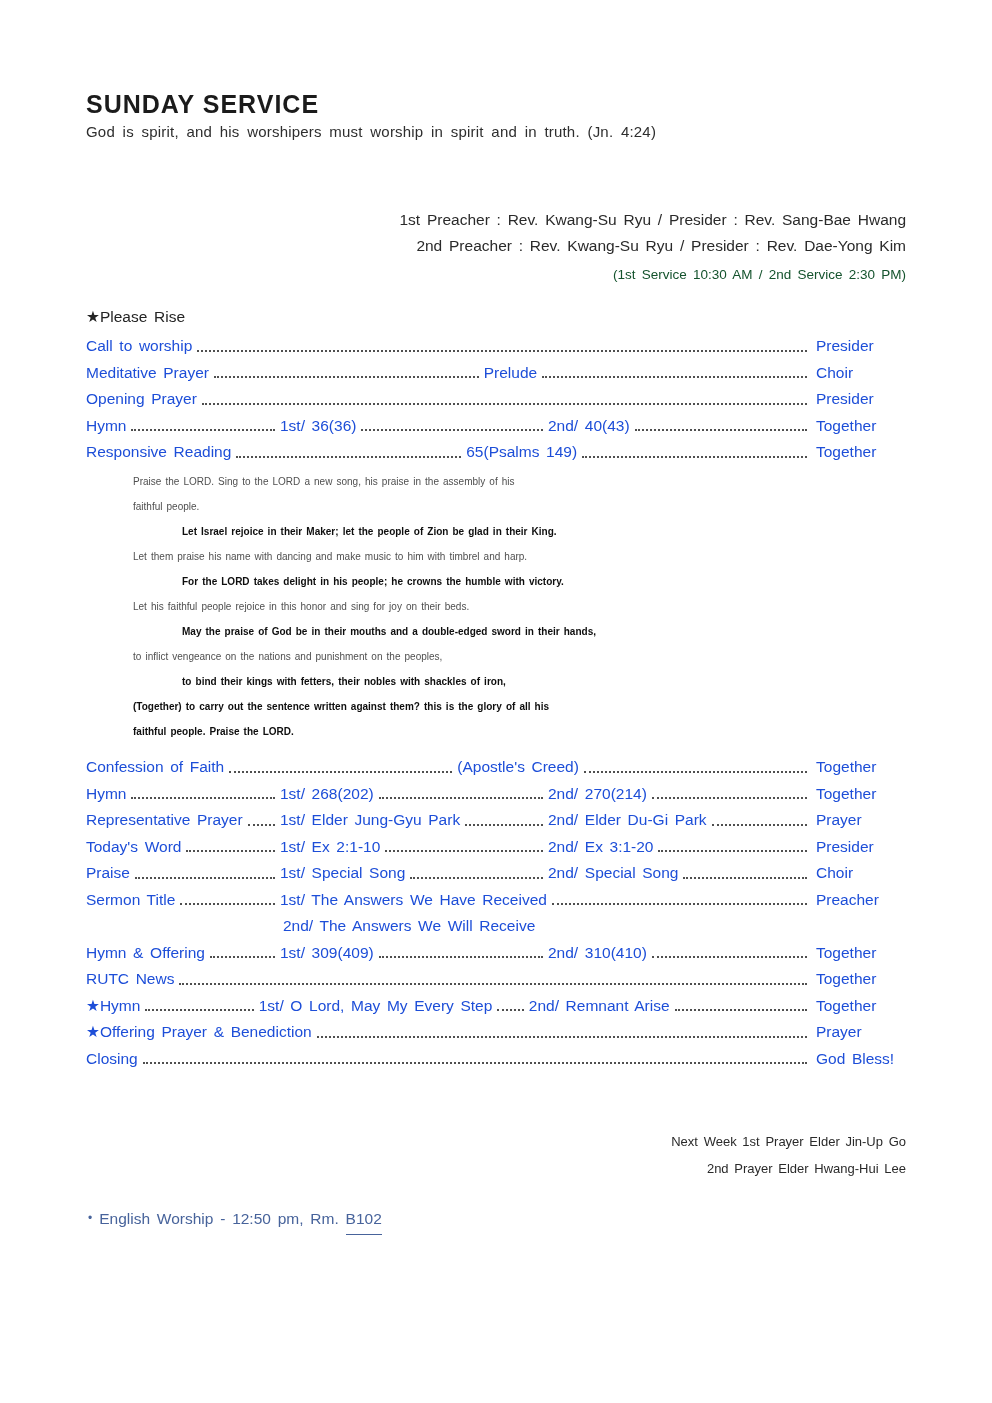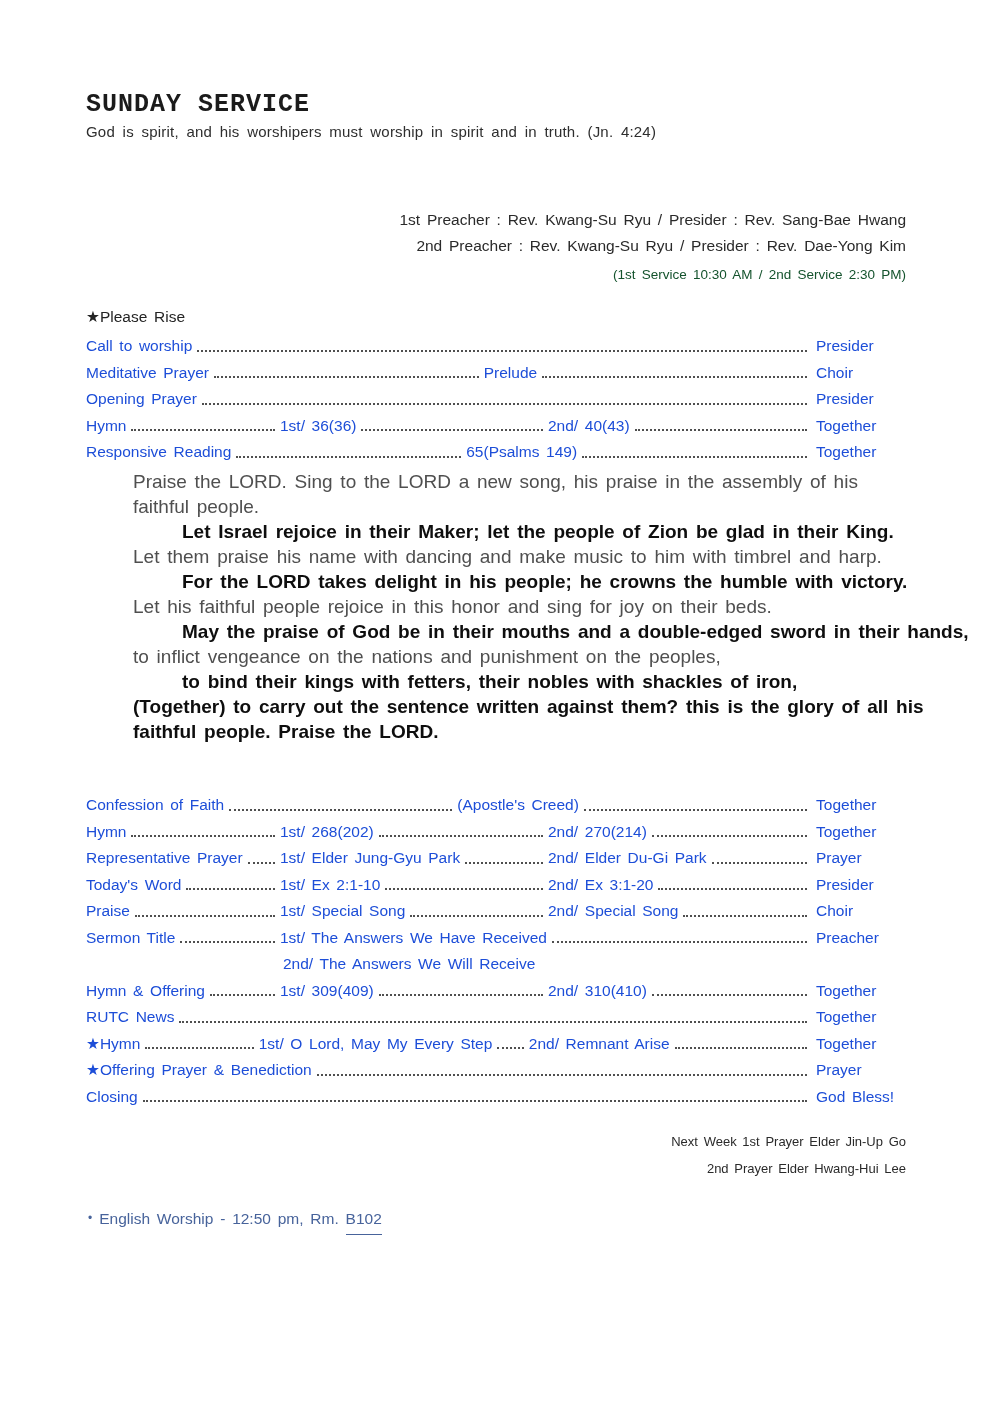--- a/index.html
+++ b/index.html
@@ -3,50 +3,50 @@
 <meta charset="utf-8">
 <style>
   * { box-sizing: border-box; }
   html,body { margin:0; padding:0; background:#ffffff; }
   .page {
     position:relative; width:992px; height:1403px; background:#ffffff; overflow:hidden;
     font-family:"Liberation Sans","DejaVu Sans",sans-serif; color:#2e2e2e;
   }
   .title {
     position:absolute; top:90px; left:86px;
-    font-family:Liberation Mono, monospace;
+    font-family:Liberation Sans, sans-serif;
     font-size:25px; font-weight:600; letter-spacing:1px; color:#1b1b1b; white-space:nowrap;
   }
   .subtitle {
     position:absolute; top:123px; left:86px; font-size:15px; word-spacing:.22em;
     letter-spacing:.2px; color:#2e2e2e; white-space:nowrap;
   }
   .preachers {
     position:absolute; top:207px; right:86px; text-align:right;
     font-size:15.5px; line-height:26px; word-spacing:.16em; color:#2a2a2a; white-space:nowrap;
   }
   .service-times { font-size:13.5px; margin-top:3px; color:#14532d; }
   .please-rise { position:absolute; top:308px; left:86px; font-size:15.5px; word-spacing:.16em; color:#242424;text-align:center; }
   .order { position:absolute; left:86px; width:820px; }
   .order1 { top:333px; }
-  .order2 { top:754px;margin-top:38px; }
+  .order2 { top:754px; }
   .row { display:flex; align-items:center; height:26.5px; font-size:15.5px; word-spacing:.15em; white-space:nowrap; color:#1d4ed8; }
   .row > span, .cell1 > span, .cell2 > span { line-height:26.5px; }
   .leader {
     flex:1 1 12px; min-width:12px; height:0;
     border-bottom:2px dotted #4f4f4f;
     align-self:flex-end; margin:0 5px 8px 5px;
   }
   .leader.l-md { flex-grow:.8; }
   .leader.l-sm { flex-grow:.12; }
   .cell1 { display:flex; flex:0 0 194px; width:194px; align-items:center; }
   .cell2 { display:flex; flex:0 0 268px; width:268px; align-items:center; }
   .role { flex:0 0 94px; width:94px; padding-left:4px; }
   .sermon2 { padding-left:197px; }
-  .reading { position:absolute; top:469px; left:133px; width:770px; font-size:19px; }
+  .reading { position:absolute; top:469px; left:133px; width:770px; font-size:10px; }
   .rline { height:25px; line-height:25px; color:#4f4f4f; word-spacing:.13em; white-space:nowrap; }
   .rline.bold { color:#0e0e0e; font-weight:700; }
   .rline.indent { padding-left:49px; }
   .next-week {
     position:absolute; top:1128px; right:86px; text-align:right;
     font-size:13px; line-height:27px; word-spacing:.16em; color:#2a2a2a; white-space:nowrap;
   }
   .english {
     position:absolute; top:1210px; left:88px; font-size:15.5px;
     color:#47639b; word-spacing:.16em; white-space:nowrap;

